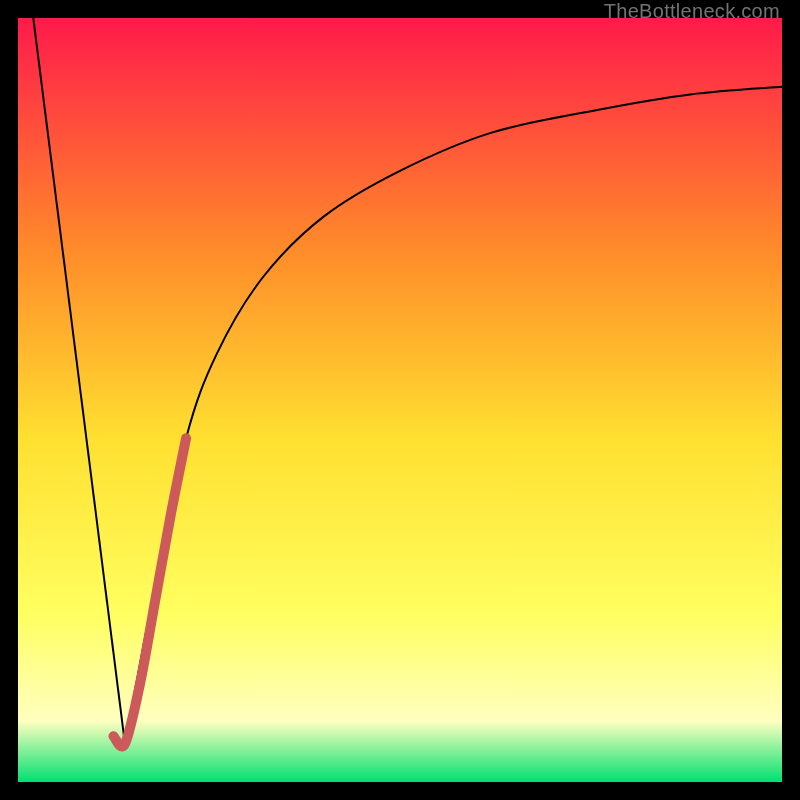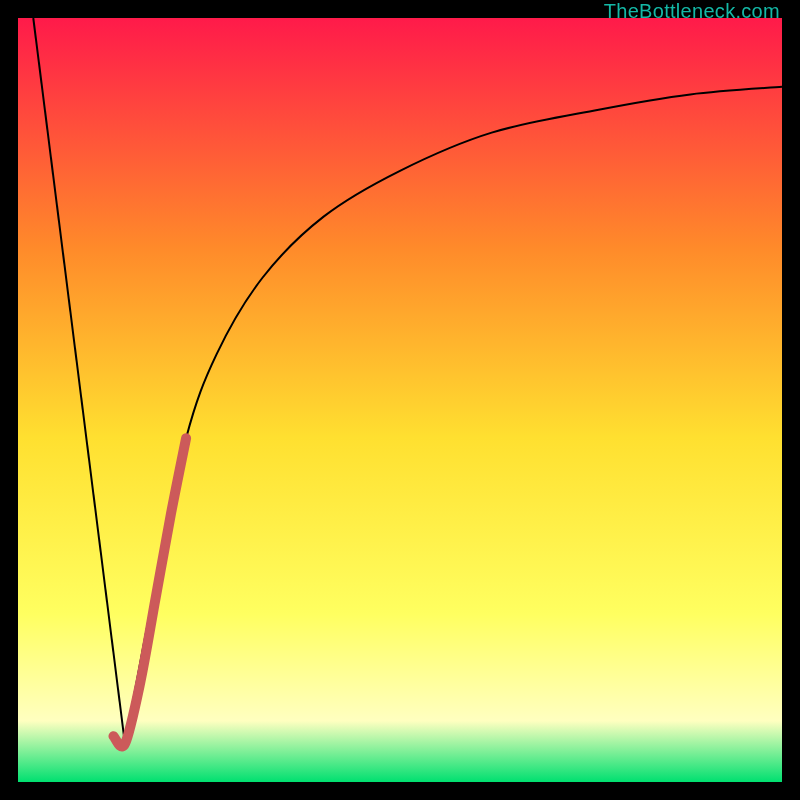--- a/index.html
+++ b/index.html
@@ -23,21 +23,21 @@
     position: absolute;
     left: 0;
     top: 0;
     width: 100%;
     height: 100%;
   }
   .watermark {
     position: absolute;
     top: 0px;
     right: 20px;
-    color: #14b8a6;
+    color: #737373;
     font-size: 20px;
     font-weight: 500;
     z-index: 10;
     letter-spacing: 0.3px;
   }
   svg.curves {
     position: absolute;
     left: 0;
     top: 0;
     width: 100%;

